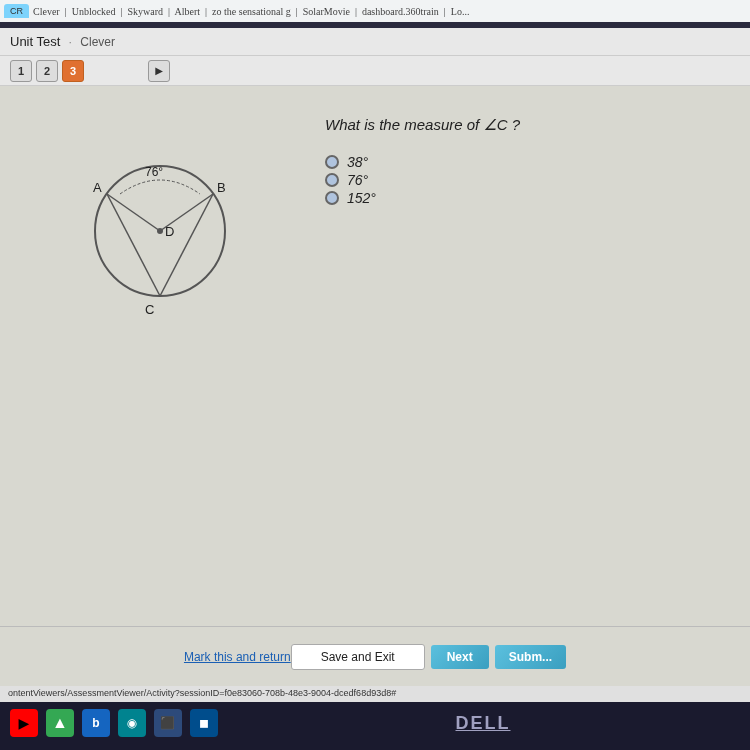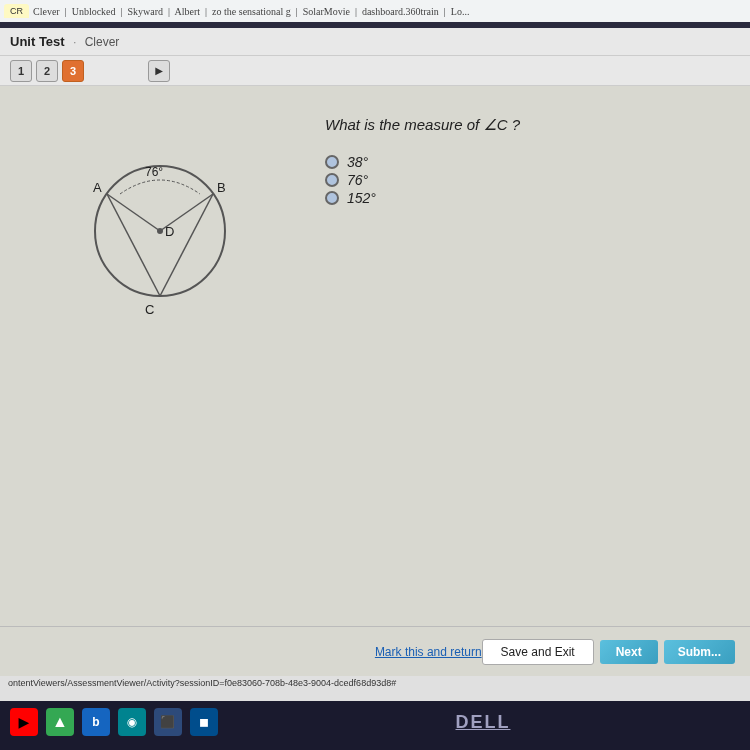--- a/index.html
+++ b/index.html
@@ -18,21 +18,21 @@
       display: flex;
       align-items: center;
       padding: 0 4px;
       gap: 4px;
       font-size: 9px;
       color: #333;
       overflow: hidden;
       white-space: nowrap;
     }
     .browser-tab {
-      background: #fef9c3;
+      background: #7dd3fc;
       border-radius: 3px 3px 0 0;
       padding: 2px 6px;
       font-size: 9px;
     }
 
     
     .screen {
       background: #2a2a3e;
       padding: 4px 8px 0 8px;
     }
@@ -42,21 +42,21 @@
       background: #e8e8e8;
       height: 28px;
       display: flex;
       align-items: center;
       padding: 0 10px;
       gap: 8px;
       border-bottom: 1px solid #ccc;
     }
     .app-title {
       font-size: 13px;
-      font-weight: bold;
+      font-weight: normal;
       color: #222;
     }
     .app-status {
       font-size: 12px;
       color: #555;
     }
     .separator {
       color: #888;
       font-size: 12px;
     }
@@ -166,43 +166,43 @@
 
     
     svg.circle-diagram {
       width: 200px;
       height: 200px;
     }
 
     
     .footer-area {
       background: #d8d8d0;
-      height: 50px;
-      display: flex;
-      align-items: center;
-      justify-content: flex-end;
+      height: 60px;
+      display: flex;
+      align-items: center;
+      justify-content: center;
       padding: 0 15px;
       border-top: 1px solid #bbb;
     }
     .mark-link {
       color: #1a5fb4;
       font-size: 12px;
       text-decoration: underline;
       cursor: pointer;
     }
     .footer-buttons {
       display: flex;
       gap: 6px;
       align-items: center;
     }
     .btn-save {
       background: white;
       border: 1px solid #aaa;
       border-radius: 3px;
-      padding: 5px 18px;
+      padding: 5px 29px;
       font-size: 12px;
       cursor: pointer;
       color: #222;
     }
     .btn-next {
       background: linear-gradient(135deg, #5bc0de, #3a9fc0);
       border: none;
       border-radius: 3px;
       padding: 5px 16px;
       font-size: 12px;
@@ -217,21 +217,21 @@
       padding: 5px 14px;
       font-size: 12px;
       cursor: pointer;
       color: white;
       font-weight: bold;
     }
 
     
     .url-bar {
       background: #e0e0e0;
-      height: 25px;
+      height: 16px;
       font-size: 9px;
       color: #333;
       padding: 2px 8px;
       overflow: hidden;
       white-space: nowrap;
     }
 
     
     .taskbar {
       background: #1a1a2e;

